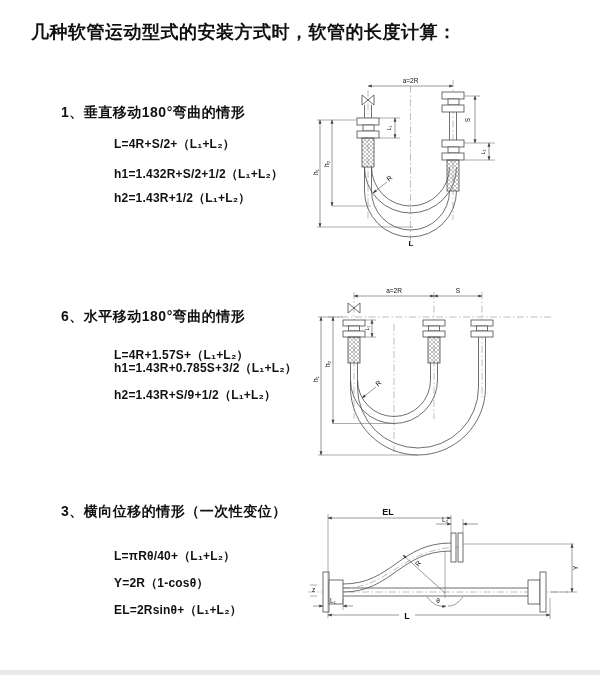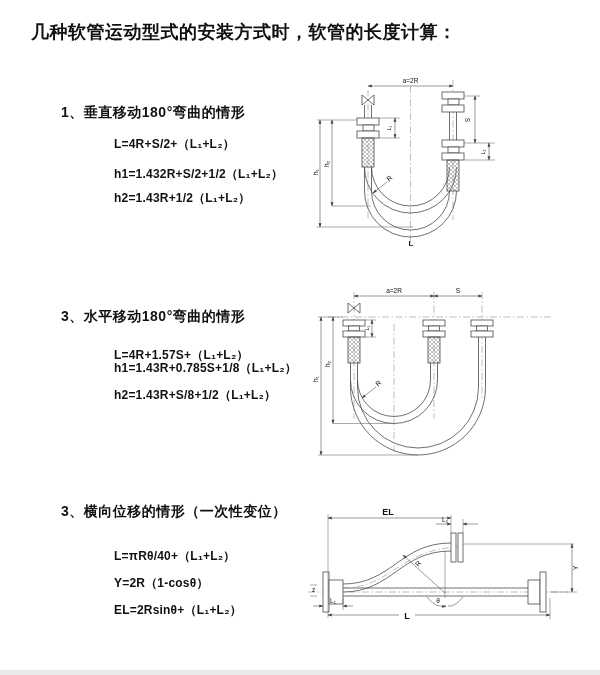--- a/index.html
+++ b/index.html
@@ -39,24 +39,24 @@
   </defs>
 </svg>
 
 <div class="title">几种软管运动型式的安装方式时，软管的长度计算：</div>
 
 <div class="sec-heading s1-h">1、垂直移动180°弯曲的情形</div>
 <div class="formula s1-f1">L=4R+S/2+（L₁+L₂）</div>
 <div class="formula s1-f2">h1=1.432R+S/2+1/2（L₁+L₂）</div>
 <div class="formula s1-f3">h2=1.43R+1/2（L₁+L₂）</div>
 
-<div class="sec-heading s2-h">3、水平移动180°弯曲的情形</div>
+<div class="sec-heading s2-h">6、水平移动180°弯曲的情形</div>
 <div class="formula s2-f1">L=4R+1.57S+（L₁+L₂）</div>
-<div class="formula s2-f2">h1=1.43R+0.785S+1/8（L₁+L₂）</div>
-<div class="formula s2-f3">h2=1.43R+S/8+1/2（L₁+L₂）</div>
+<div class="formula s2-f2">h1=1.43R+0.785S+3/2（L₁+L₂）</div>
+<div class="formula s2-f3">h2=1.43R+S/9+1/2（L₁+L₂）</div>
 
 <div class="sec-heading s3-h">3、横向位移的情形（一次性变位）</div>
 <div class="formula s3-f1">L=πRθ/40+（L₁+L₂）</div>
 <div class="formula s3-f2">Y=2R（1-cosθ）</div>
 <div class="formula s3-f3">EL=2Rsinθ+（L₁+L₂）</div>
 
 <svg class="d" style="left:313px;top:72px" width="280" height="195" viewBox="0 0 280 195">
 
   <path class="cl" d="M55,18 V148"></path>
   <path class="cl" d="M140,8 V148"></path>

